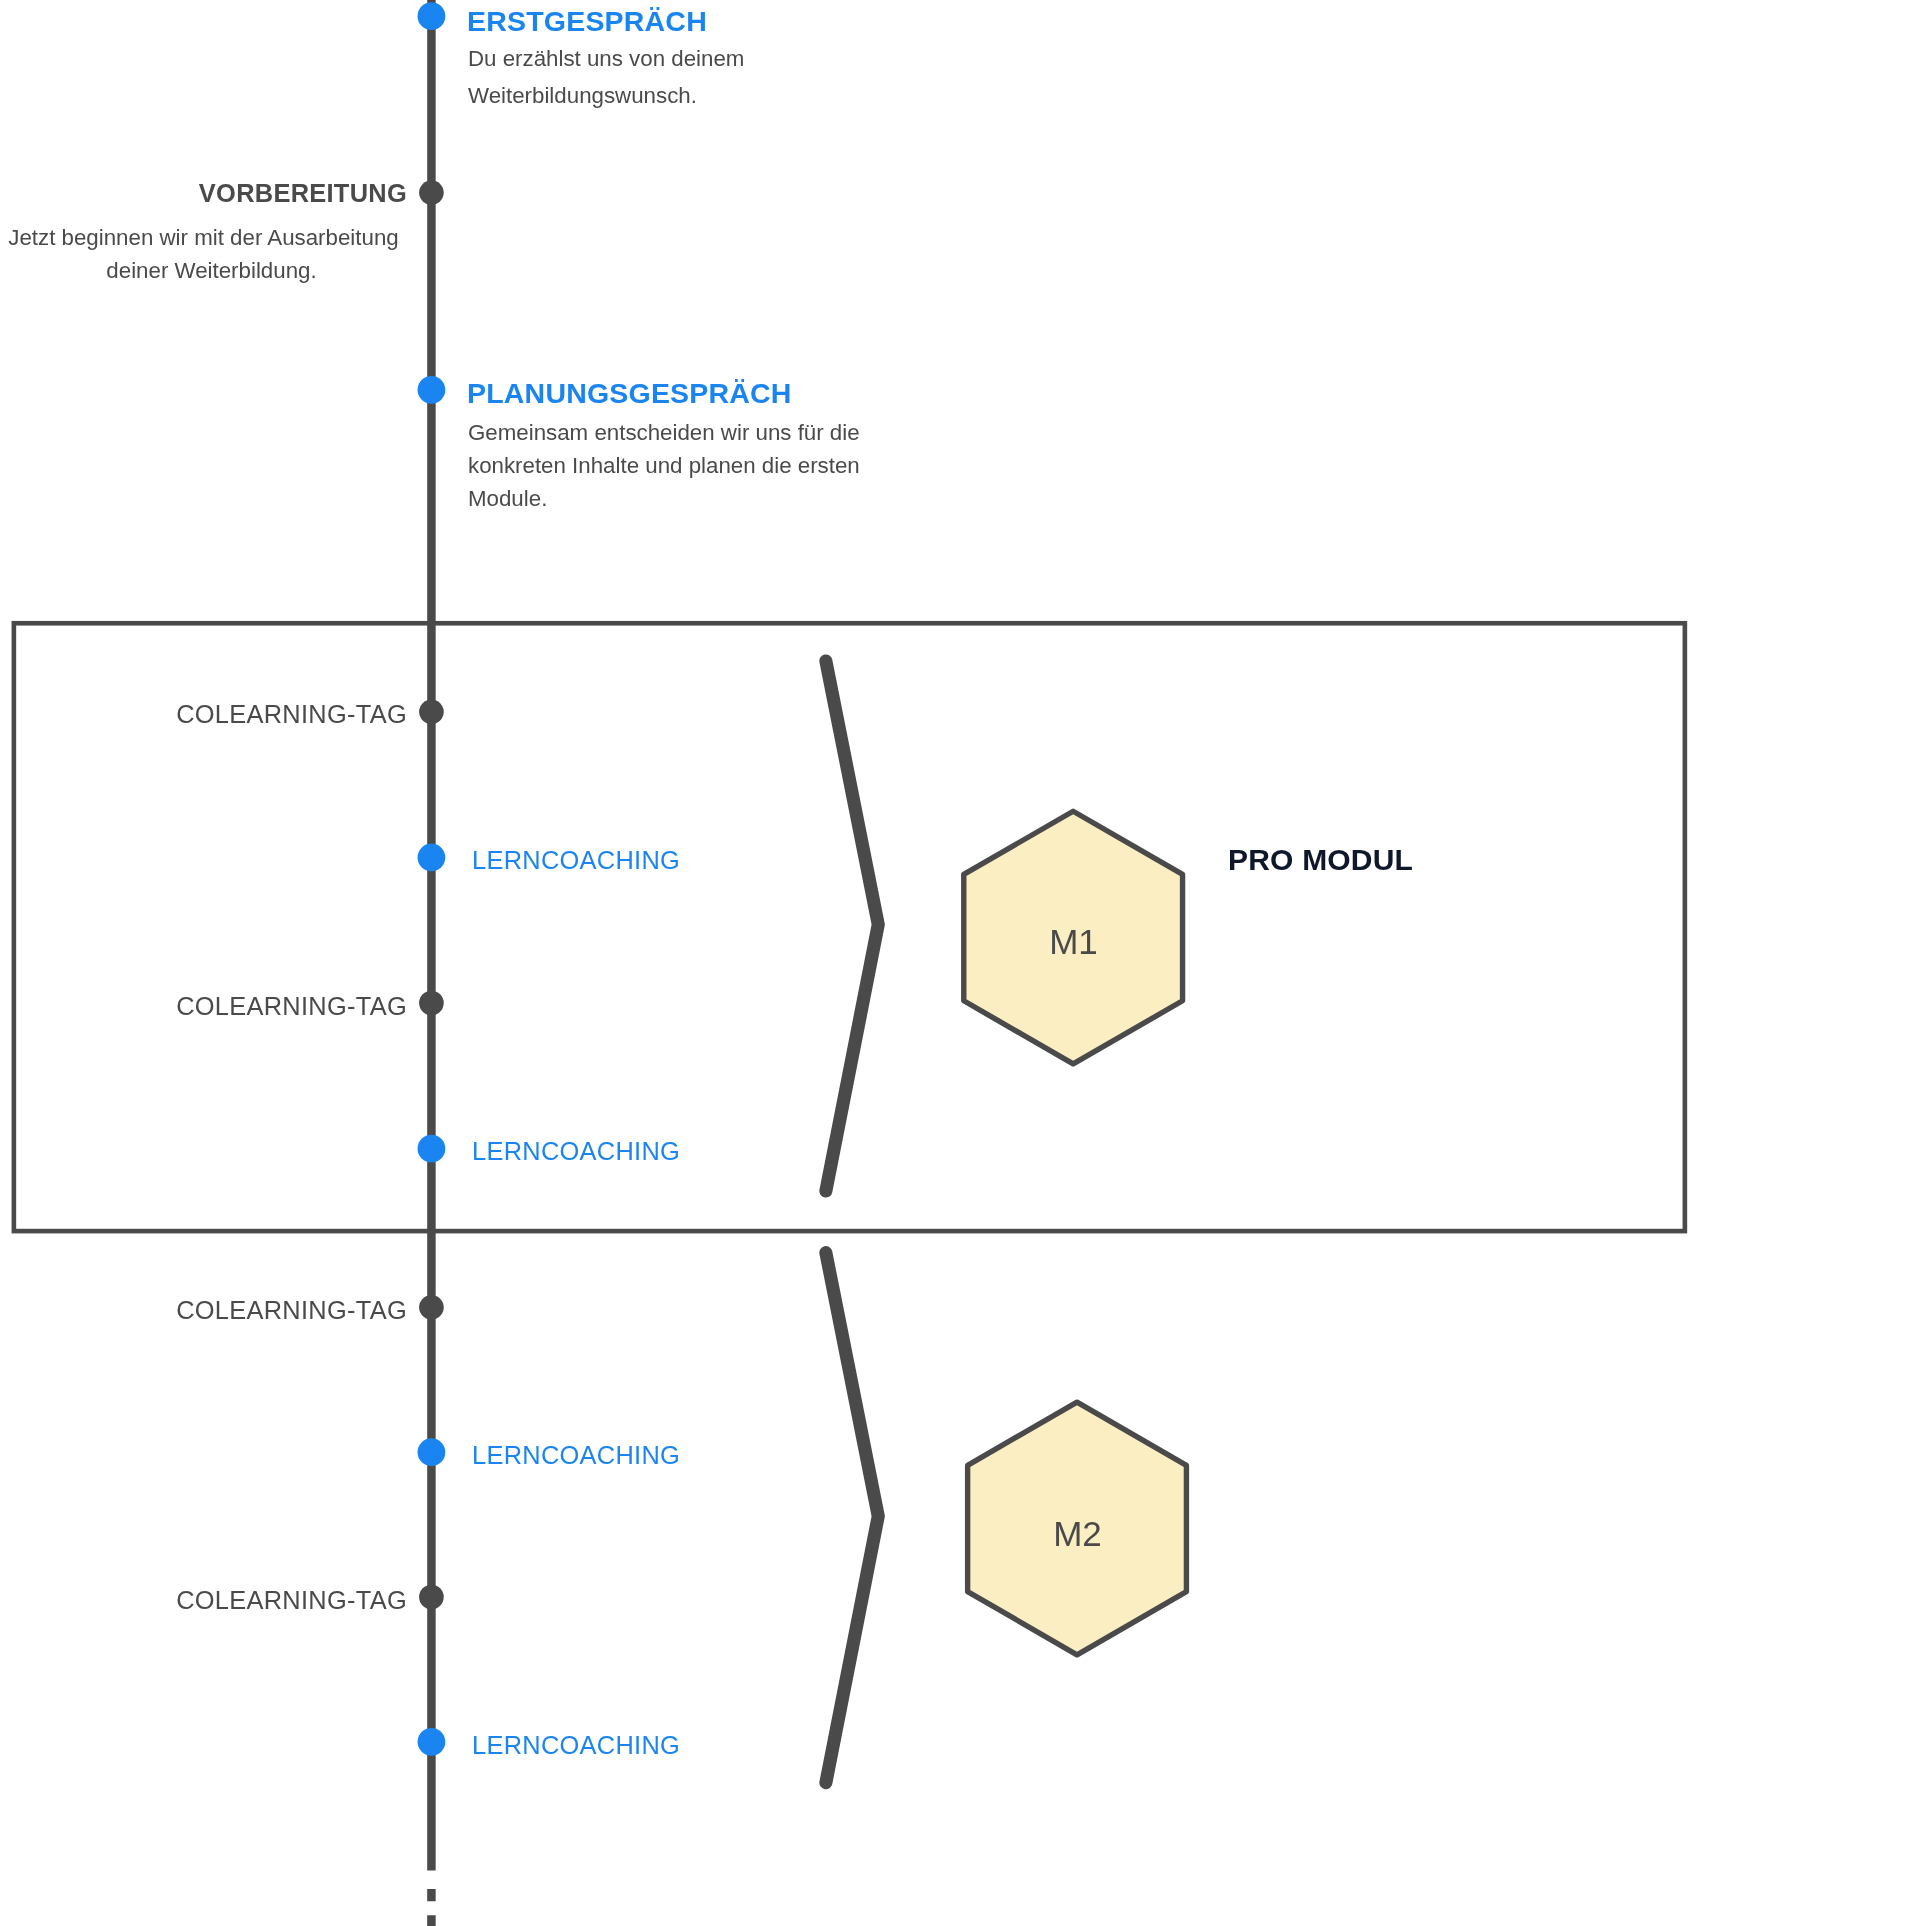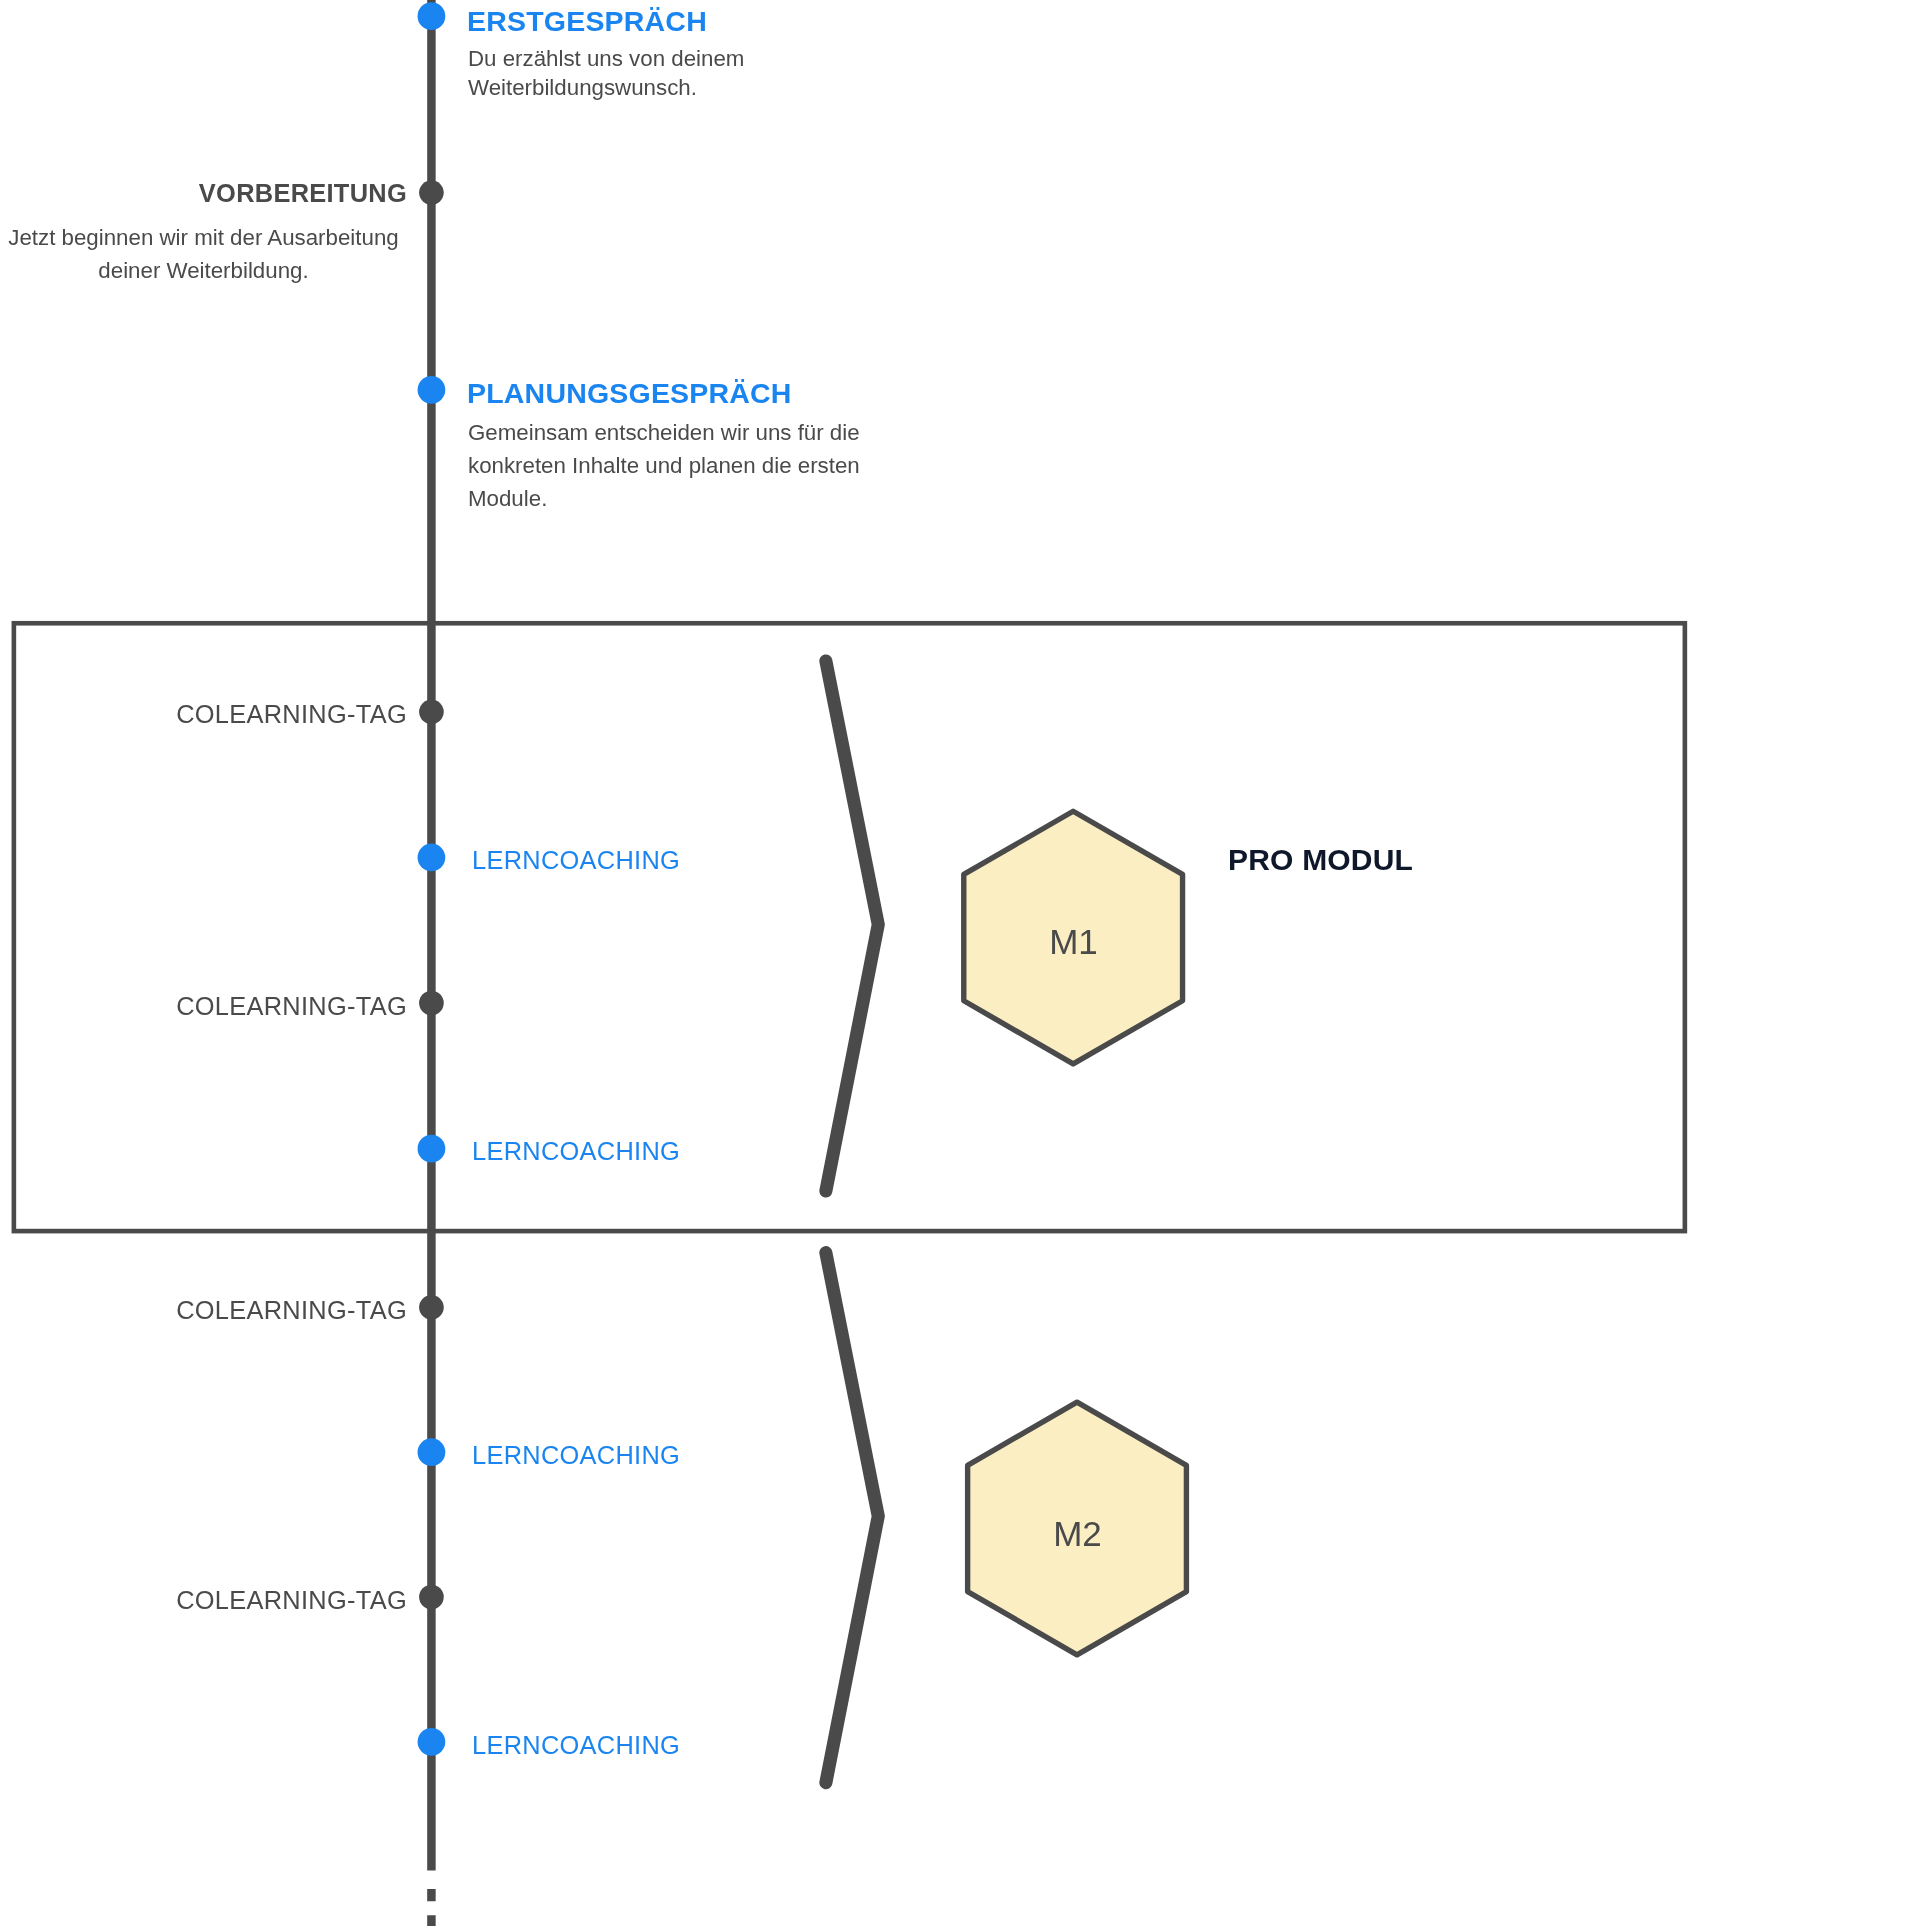--- a/index.html
+++ b/index.html
@@ -141,25 +141,25 @@
 
     <polyline points="1072,1626 1140,1968 1072,2314" fill="none" stroke="#4a4a4a" stroke-width="17" stroke-linecap="round" stroke-linejoin="round"></polyline>
 
     <polygon points="1393,1053 1535,1135 1535,1299 1393,1381 1251,1299 1251,1135" fill="#faeec2" stroke="#4a4a4a" stroke-width="7" stroke-linejoin="round"></polygon>
 
     <polygon points="1398,1820 1540,1902 1540,2066 1398,2148 1256,2066 1256,1902" fill="#faeec2" stroke="#4a4a4a" stroke-width="7" stroke-linejoin="round"></polygon>
   </svg>
 
   <div class="txt milestone-title" style="left:467px; top:1.5px;">ERSTGESPRÄCH</div>
   <div class="txt milestone-body" style="left:468px; top:43px;">Du erzählst uns von deinem</div>
-  <div class="txt milestone-body" style="left:468px; top:72px;">Weiterbildungswunsch.</div>
+  <div class="txt milestone-body" style="left:468px; top:80px;">Weiterbildungswunsch.</div>
 
   <div class="txt phase-title" style="left:0px; top:176px; width:407px;">VORBEREITUNG</div>
   <div class="txt phase-body" style="left:0px; top:222px; width:407px;">Jetzt beginnen wir mit der Ausarbeitung</div>
-  <div class="txt phase-body" style="left:0px; top:255px; width:407px;">deiner Weiterbildung.</div>
+  <div class="txt phase-body" style="left:8px; top:255px; width:407px;">deiner Weiterbildung.</div>
 
   <div class="txt milestone-title" style="left:467px; top:374px;">PLANUNGSGESPRÄCH</div>
   <div class="txt milestone-body" style="left:468px; top:417px;">Gemeinsam entscheiden wir uns für die</div>
   <div class="txt milestone-body" style="left:468px; top:450px;">konkreten Inhalte und planen die ersten</div>
   <div class="txt milestone-body" style="left:468px; top:483px;">Module.</div>
 
   <div class="txt event-left" style="left:0px; top:697px; width:407px;">COLEARNING-TAG</div>
 
   <div class="txt event-right" style="left:472px; top:843px;">LERNCOACHING</div>
 

